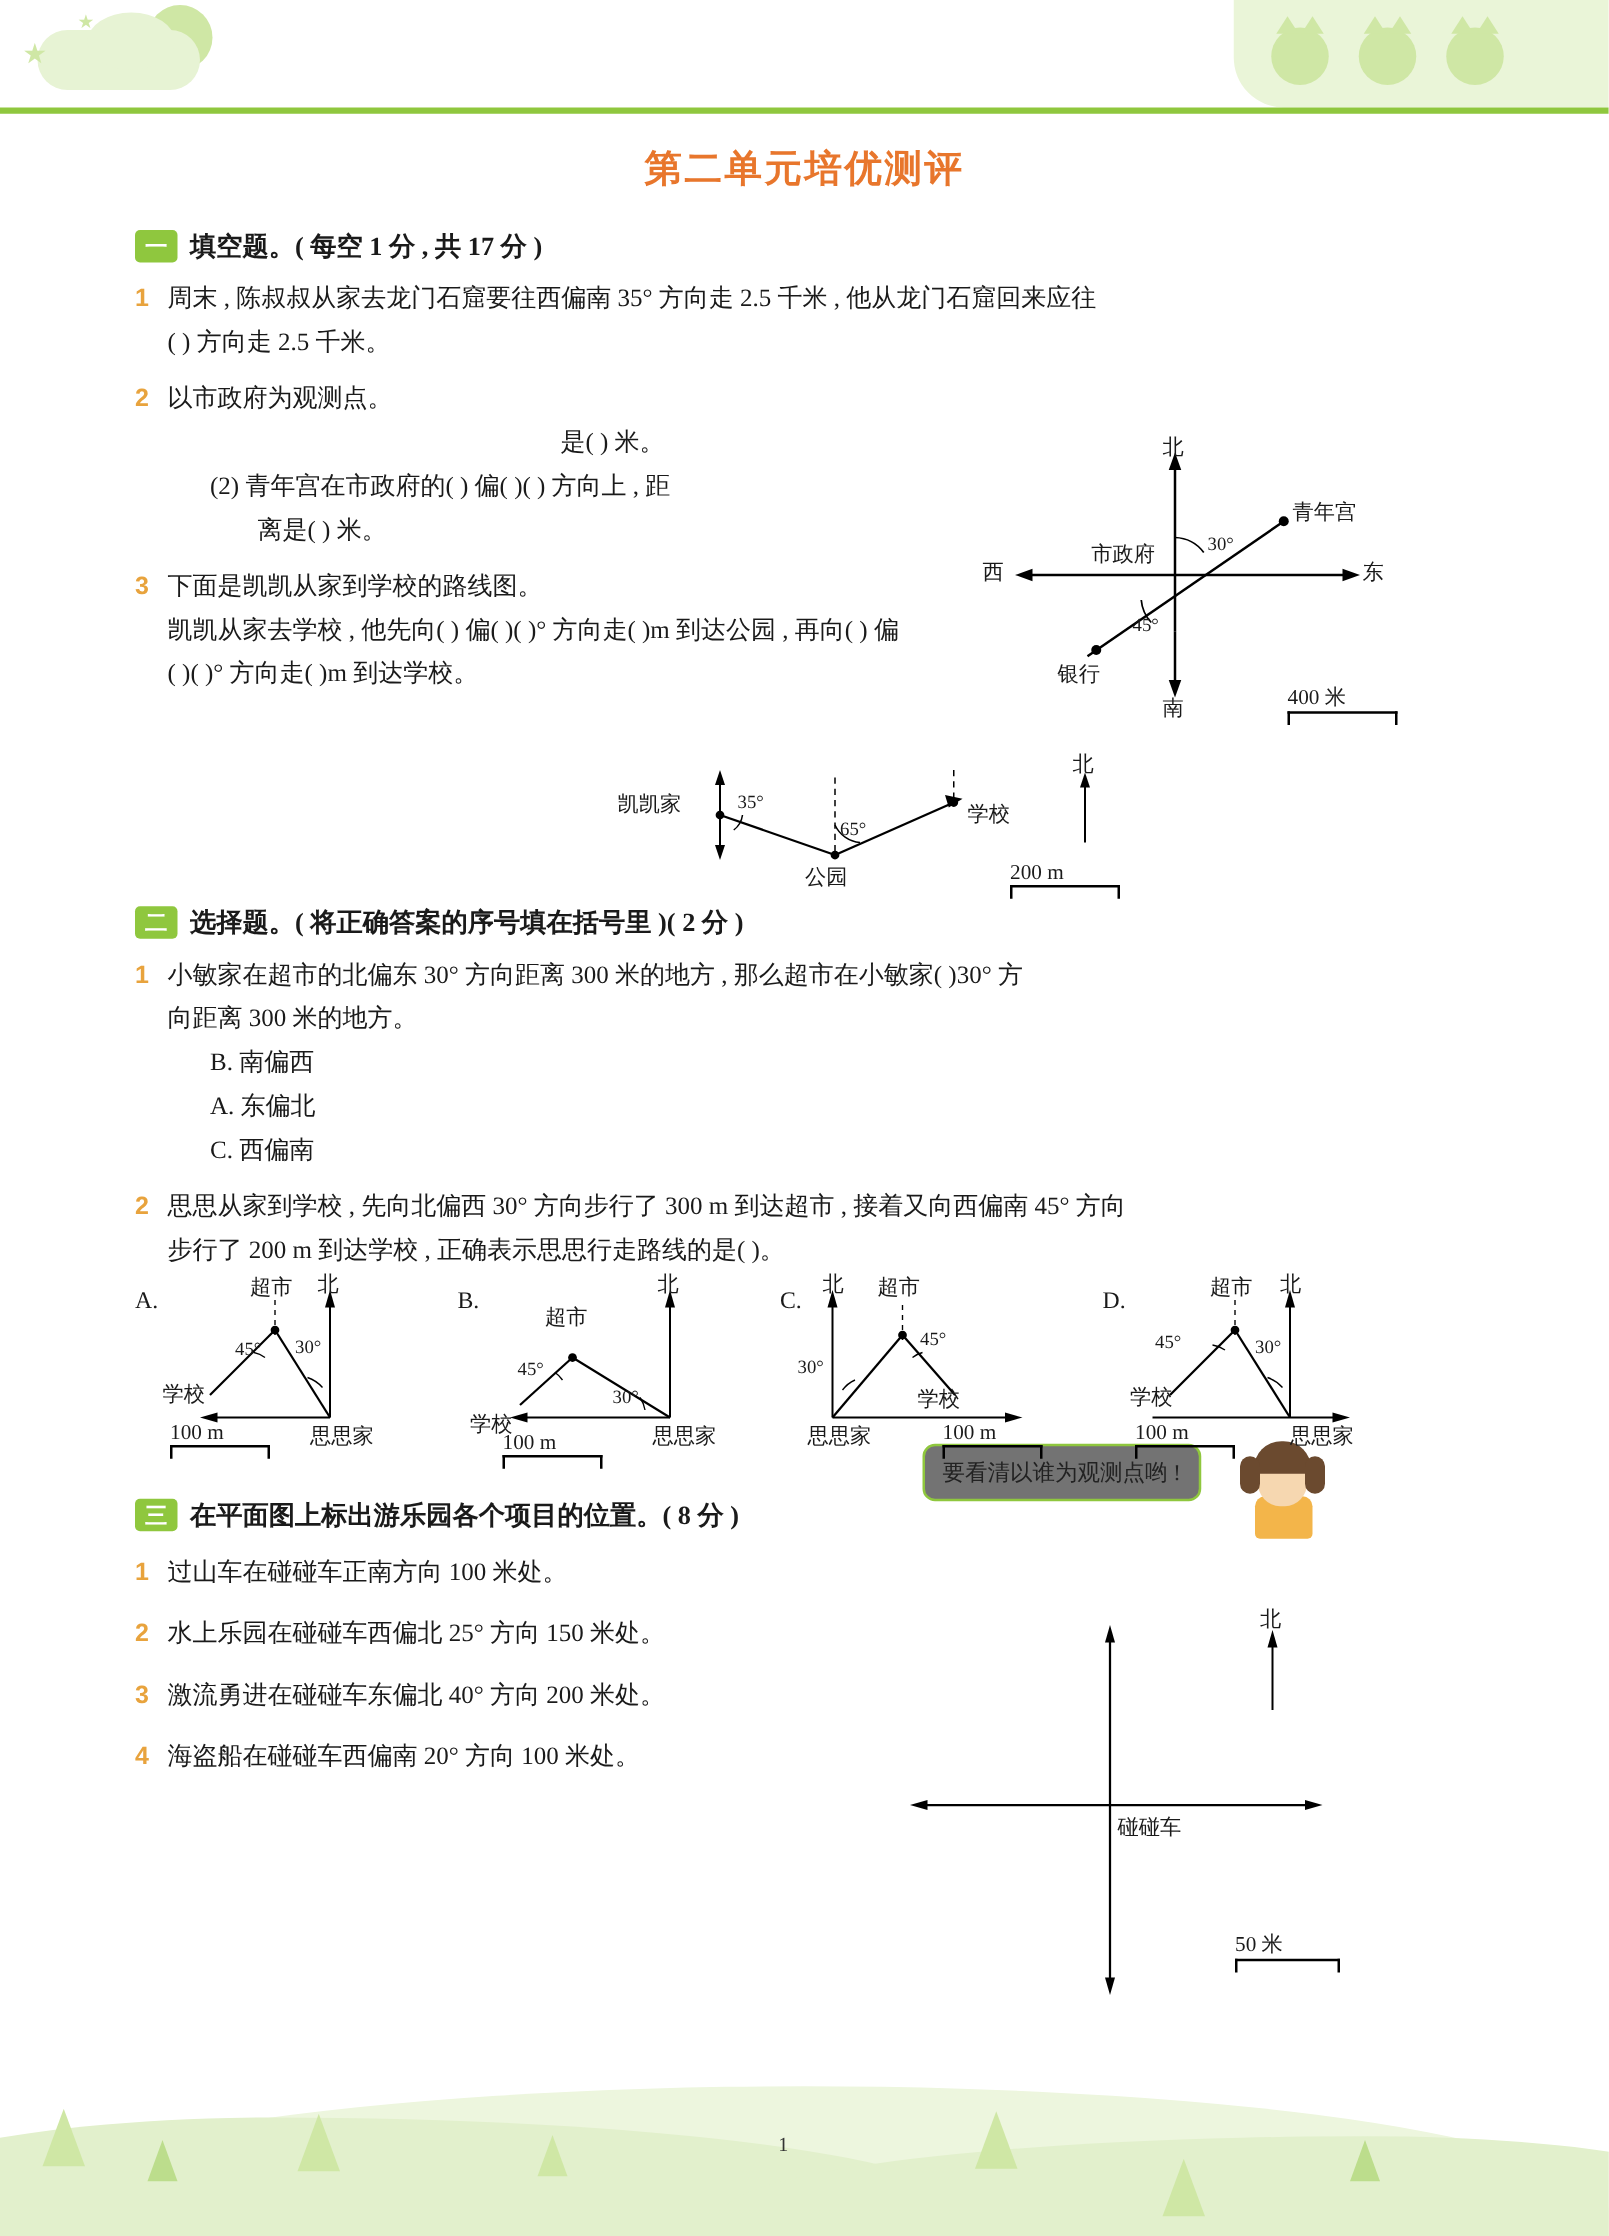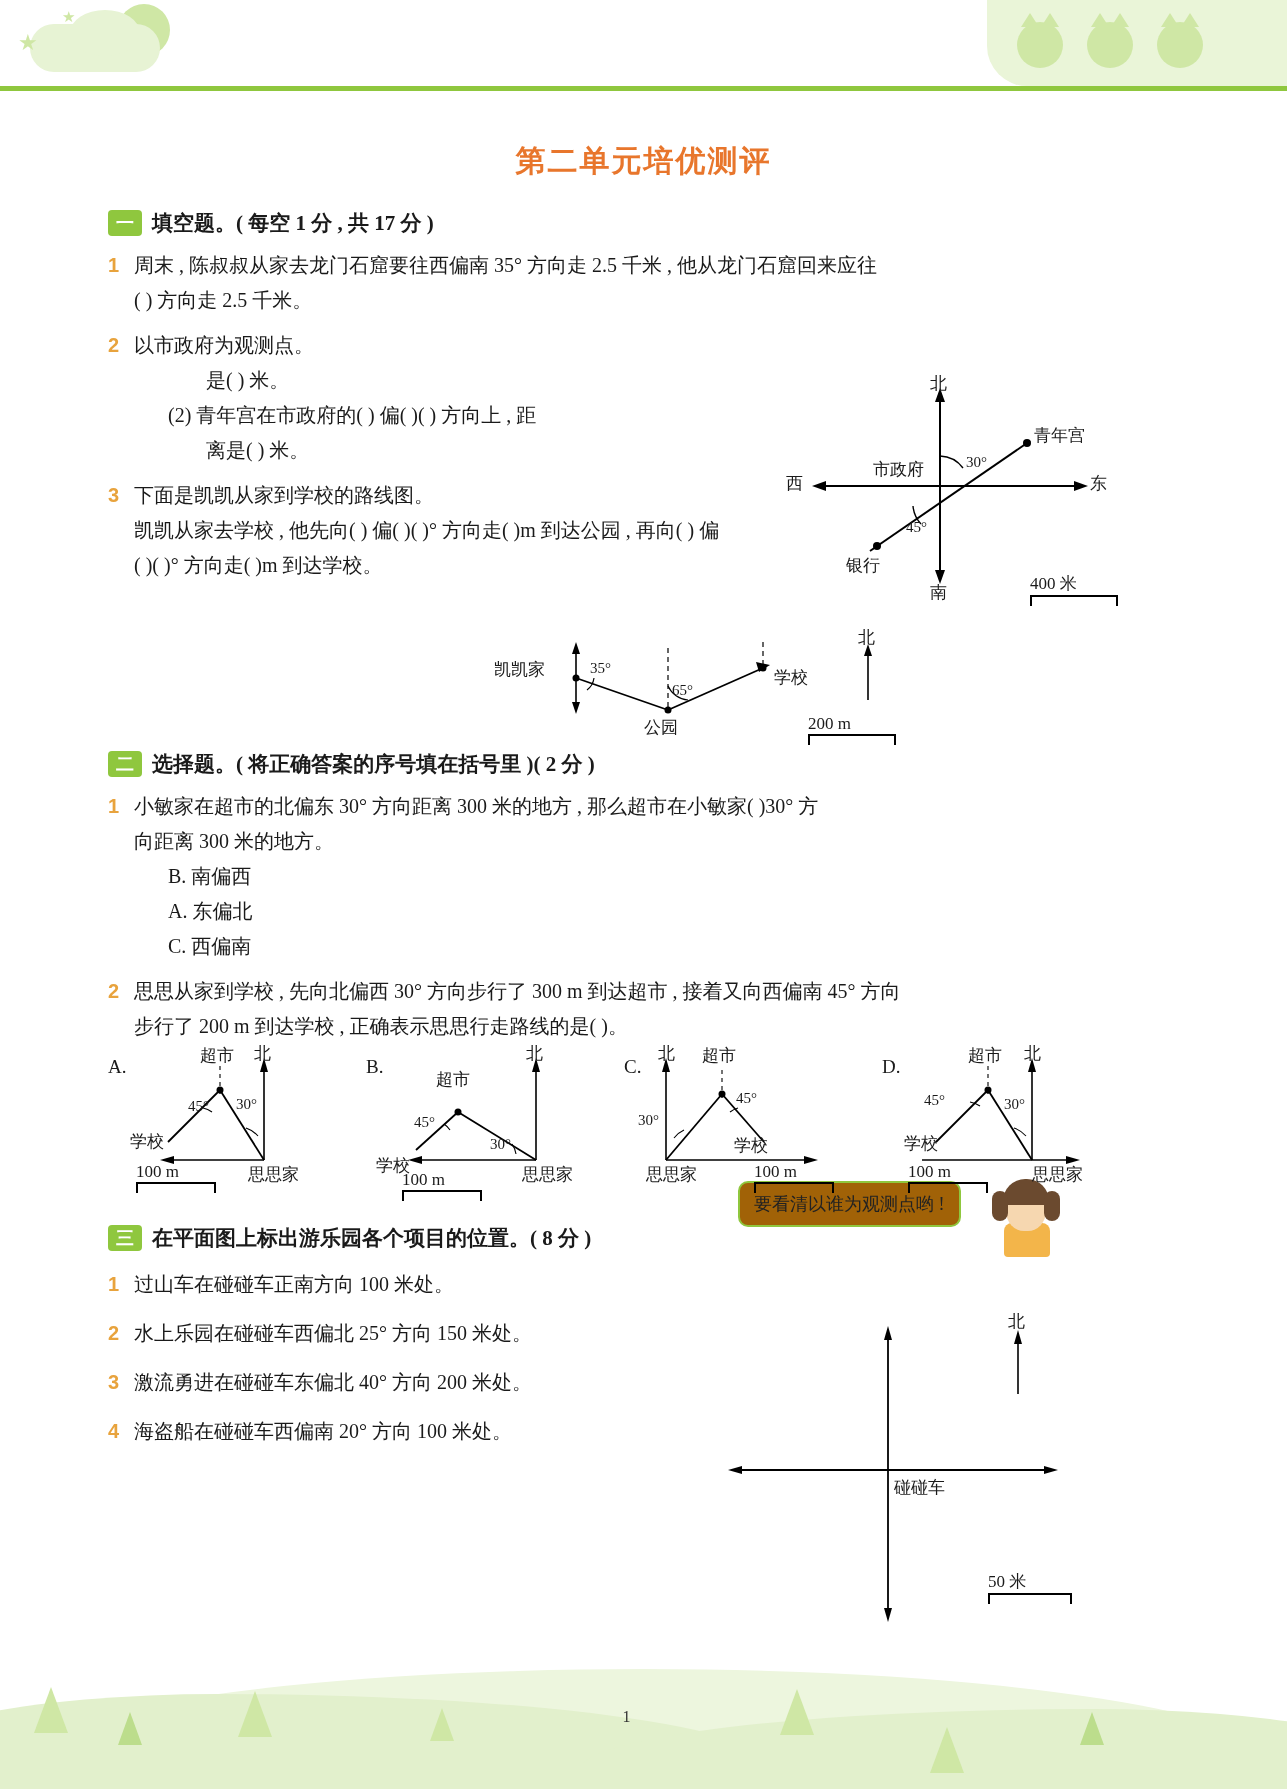--- a/index.html
+++ b/index.html
@@ -27,21 +27,21 @@
   .hill2{position:absolute;bottom:0;left:-10%;width:70%;height:95px;background:#e2f0cc;border-top-right-radius:80% 100%;border-top-left-radius:50% 100%;}
   .hill3{position:absolute;bottom:0;right:-10%;width:65%;height:80px;background:#e2f0cc;border-top-left-radius:80% 100%;border-top-right-radius:50% 100%;}
   .tree{position:absolute;bottom:18px;width:0;height:0;border-left:17px solid transparent;border-right:17px solid transparent;border-bottom:46px solid #cfe7a5;}
   .tree.s{border-left-width:12px;border-right-width:12px;border-bottom-width:33px;}
   .tree.d{border-bottom-color:#bcdd8c;}
 
   
   .page{position:absolute;left:0;top:92px;width:1287px;}
   .title{
     text-align:center;font-size:30px;font-weight:bold;color:#e8762c;
-    letter-spacing:2px;margin-top:49px;font-family:"Liberation Sans",sans-serif;
+    letter-spacing:2px;margin-top:23px;font-family:"Liberation Sans",sans-serif;
   }
   .content{margin:26px 108px 0 108px;position:relative;}
 
   
   .sec{display:flex;align-items:flex-start;margin-top:16px;}
   .sec-num{
     display:inline-block;min-width:34px;height:26px;line-height:26px;
     background:#8fc73e;color:#fff;border-radius:4px;text-align:center;
     font-size:18px;font-weight:bold;margin-right:10px;margin-top:2px;
     font-family:"Liberation Sans",sans-serif;
@@ -60,21 +60,21 @@
   .lbl{position:absolute;font-size:17px;white-space:nowrap;font-family:"Liberation Serif",serif;}
   .lbl.sm{font-size:15px;}
   svg{overflow:visible;}
 
   
   .scale{position:absolute;font-size:17px;text-align:left;}
   .scale .bar{border-left:2px solid #000;border-right:2px solid #000;border-top:2px solid #000;height:9px;}
 
   
   .hint{
-    position:absolute;border:2px solid #8fc73e;border-radius:10px;background:#a16207;
+    position:absolute;border:2px solid #8fc73e;border-radius:10px;background:#737373;
     padding:9px 14px;font-size:18px;color:#222;
   }
   .girl-head{position:absolute;width:40px;height:44px;border-radius:50% 50% 45% 45%;background:#f6d7b0;}
   .girl-hair{position:absolute;width:46px;height:26px;border-radius:23px 23px 4px 4px;background:#6b4a2f;}
   .girl-body{position:absolute;width:46px;height:34px;border-radius:8px 8px 4px 4px;background:#f3b54a;}
   .girl-tail{position:absolute;width:16px;height:30px;border-radius:8px;background:#6b4a2f;}
 
   .pageno{position:absolute;bottom:63px;left:0;width:1287px;text-align:center;font-size:16px;color:#333;letter-spacing:34px;}
 </style>
 </head>
@@ -110,21 +110,21 @@
       <div class="q-body">
         <div>周末 , 陈叔叔从家去龙门石窟要往西偏南 35° 方向走 2.5 千米 , 他从龙门石窟回来应往</div>
         <div>(        ) 方向走 2.5 千米。</div>
       </div>
     </div>
 
     <div class="q">
       <div class="q-no">2</div>
       <div class="q-body" style="max-width:640px;">
         <div>以市政府为观测点。</div>
-        <div class="indent" style="padding-left:72px;">是(        ) 米。</div>
+        <div class="indent" style="padding-left:72px;text-align:center;">是(        ) 米。</div>
         <div class="indent">(2) 青年宫在市政府的(        ) 偏(        )(        ) 方向上 , 距</div>
         <div class="indent" style="padding-left:72px;">离是(        ) 米。</div>
       </div>
     </div>
 
     <div class="fig" style="left:672px;top:168px;width:330px;height:240px;">
       <svg width="330" height="240">
         <line x1="160" y1="155" x2="160" y2="20" stroke="#000" stroke-width="2"></line>
         <polygon points="160,12 155,26 165,26" fill="#000"></polygon>
         <line x1="160" y1="155" x2="160" y2="200" stroke="#000" stroke-width="2"></line>

